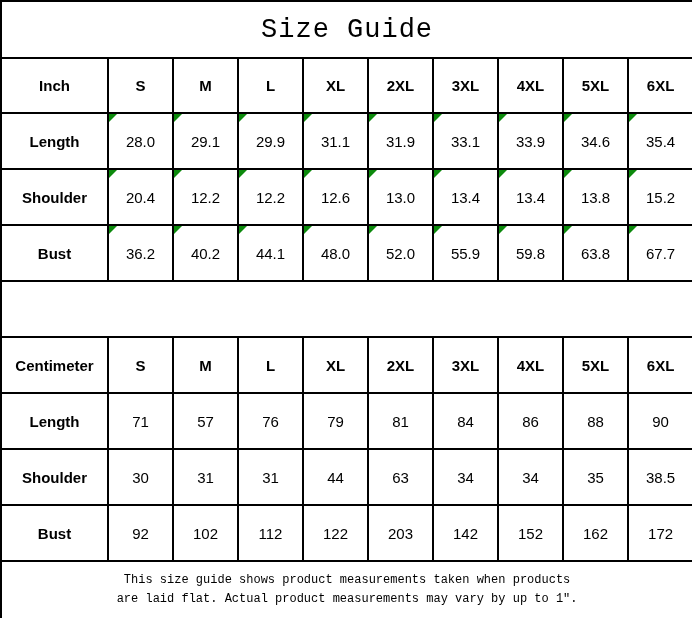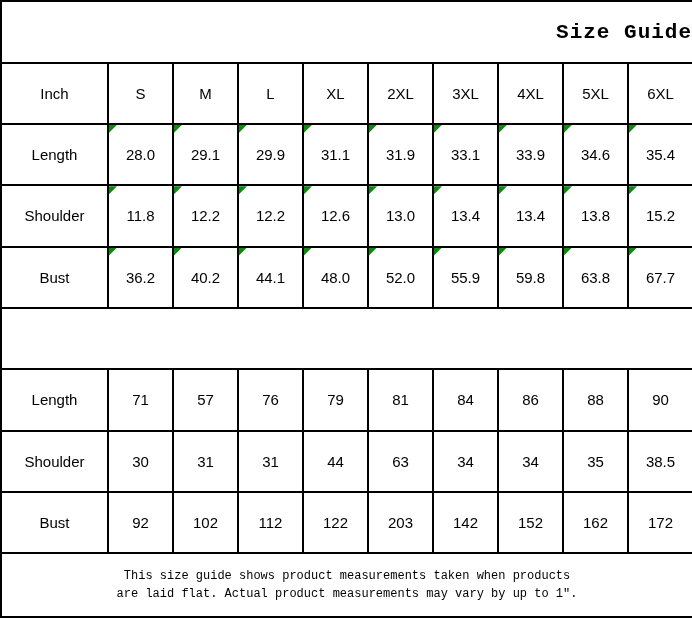--- a/index.html
+++ b/index.html
@@ -24,29 +24,28 @@
     padding: 0;
     text-align: center;
     vertical-align: middle;
     background: #ffffff;
     color: #000000;
     overflow: hidden;
   }
   
   tr.title-row td {
     font-family: "Liberation Mono", "DejaVu Sans Mono", monospace;
-    font-size: 21px;
-    font-weight: 700;
+    font-size: 27px;
+    font-weight: 400;
     letter-spacing: 1px;
-    text-align: right;
   }
   
   td.label-cell, th.header-cell {
     font-family: "Liberation Sans", "DejaVu Sans", sans-serif;
-    font-weight: 400;
+    font-weight: 700;
     font-size: 15px;
   }
   
   td.value-cell {
     font-family: "Liberation Sans", "DejaVu Sans", sans-serif;
     font-weight: 400;
     font-size: 15px;
     position: relative;
   }
   
@@ -104,21 +103,21 @@
           <td class="value-cell"><span class="flag" style="background: rgb(12, 138, 12);"></span><span>29.9</span></td>
           <td class="value-cell"><span class="flag" style="background: rgb(12, 138, 12);"></span><span>31.1</span></td>
           <td class="value-cell"><span class="flag" style="background: rgb(12, 138, 12);"></span><span>31.9</span></td>
           <td class="value-cell"><span class="flag" style="background: rgb(12, 138, 12);"></span><span>33.1</span></td>
           <td class="value-cell"><span class="flag" style="background: rgb(12, 138, 12);"></span><span>33.9</span></td>
           <td class="value-cell"><span class="flag" style="background: rgb(12, 138, 12);"></span><span>34.6</span></td>
           <td class="value-cell"><span class="flag" style="background: rgb(12, 138, 12);"></span><span>35.4</span></td>
         </tr>
         <tr style="height: 56px;">
           <td class="label-cell">Shoulder</td>
-          <td class="value-cell"><span class="flag" style="background: rgb(12, 138, 12);"></span><span>11.8</span></td>
+          <td class="value-cell"><span class="flag" style="background: rgb(12, 138, 12);"></span><span>20.4</span></td>
           <td class="value-cell"><span class="flag" style="background: rgb(12, 138, 12);"></span><span>12.2</span></td>
           <td class="value-cell"><span class="flag" style="background: rgb(12, 138, 12);"></span><span>12.2</span></td>
           <td class="value-cell"><span class="flag" style="background: rgb(12, 138, 12);"></span><span>12.6</span></td>
           <td class="value-cell"><span class="flag" style="background: rgb(12, 138, 12);"></span><span>13.0</span></td>
           <td class="value-cell"><span class="flag" style="background: rgb(12, 138, 12);"></span><span>13.4</span></td>
           <td class="value-cell"><span class="flag" style="background: rgb(12, 138, 12);"></span><span>13.4</span></td>
           <td class="value-cell"><span class="flag" style="background: rgb(12, 138, 12);"></span><span>13.8</span></td>
           <td class="value-cell"><span class="flag" style="background: rgb(12, 138, 12);"></span><span>15.2</span></td>
         </tr>
         <tr style="height: 56px;">
@@ -136,20 +135,32 @@
       </tbody>
 
     <tbody>
       <tr class="spacer-row" style="height:56px">
         <td colspan="10"></td>
       </tr>
     </tbody>
 
     <tbody id="cm-body">
         <tr style="height: 56px;">
+          <th class="header-cell">Centimeter</th>
+          <th class="header-cell">S</th>
+          <th class="header-cell">M</th>
+          <th class="header-cell">L</th>
+          <th class="header-cell">XL</th>
+          <th class="header-cell">2XL</th>
+          <th class="header-cell">3XL</th>
+          <th class="header-cell">4XL</th>
+          <th class="header-cell">5XL</th>
+          <th class="header-cell">6XL</th>
+        </tr>
+        <tr style="height: 56px;">
           <td class="label-cell">Length</td>
           <td class="value-cell"><span>71</span></td>
           <td class="value-cell"><span>57</span></td>
           <td class="value-cell"><span>76</span></td>
           <td class="value-cell"><span>79</span></td>
           <td class="value-cell"><span>81</span></td>
           <td class="value-cell"><span>84</span></td>
           <td class="value-cell"><span>86</span></td>
           <td class="value-cell"><span>88</span></td>
           <td class="value-cell"><span>90</span></td>

